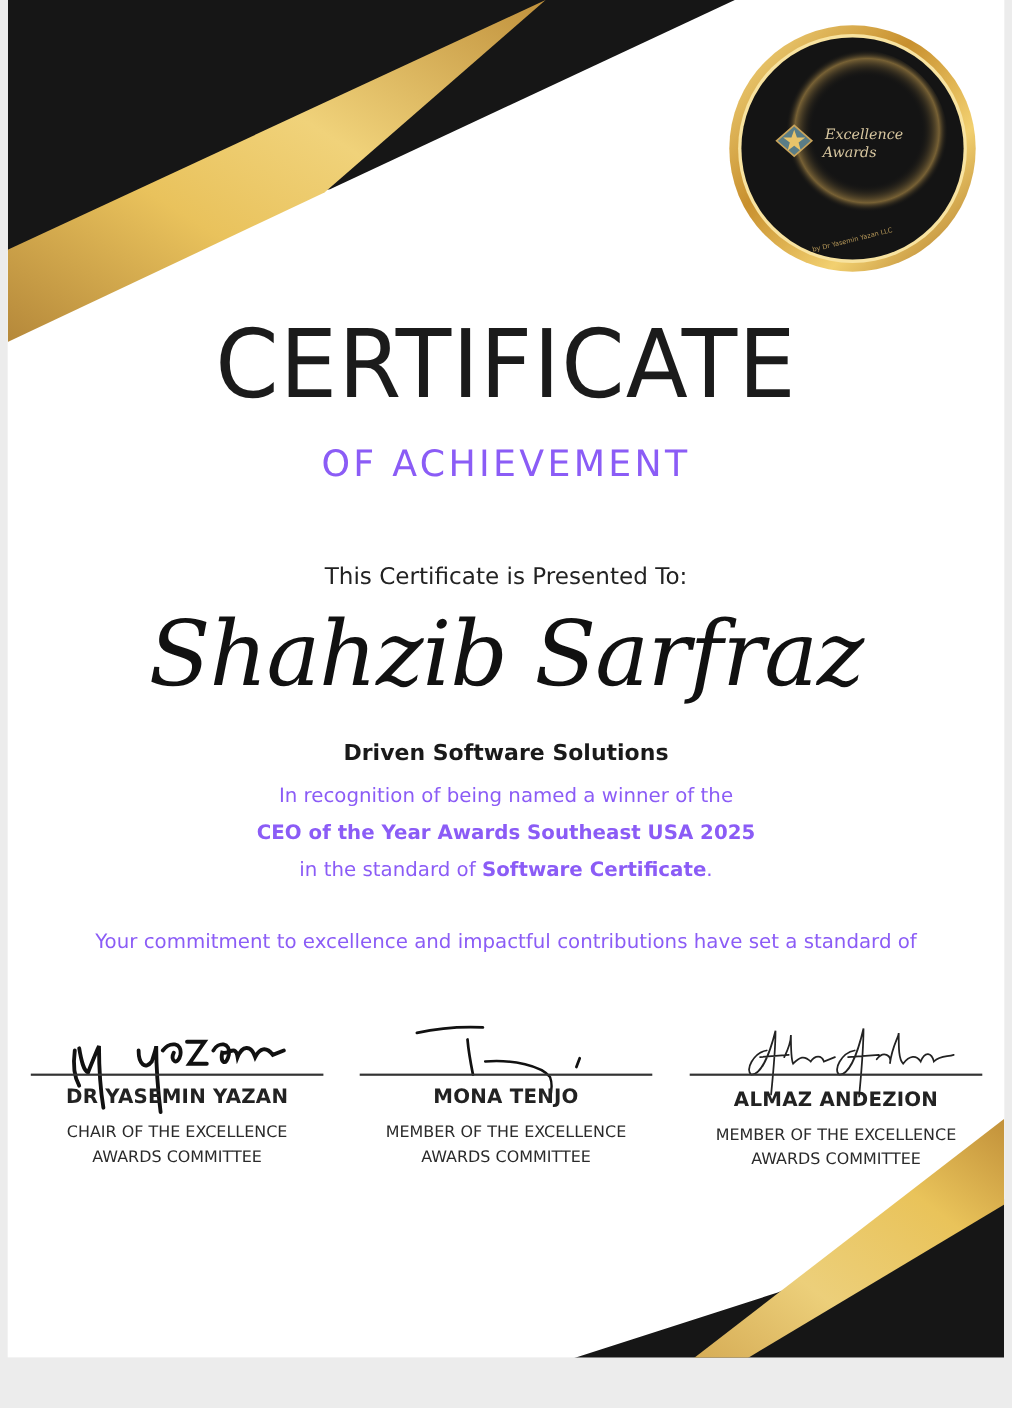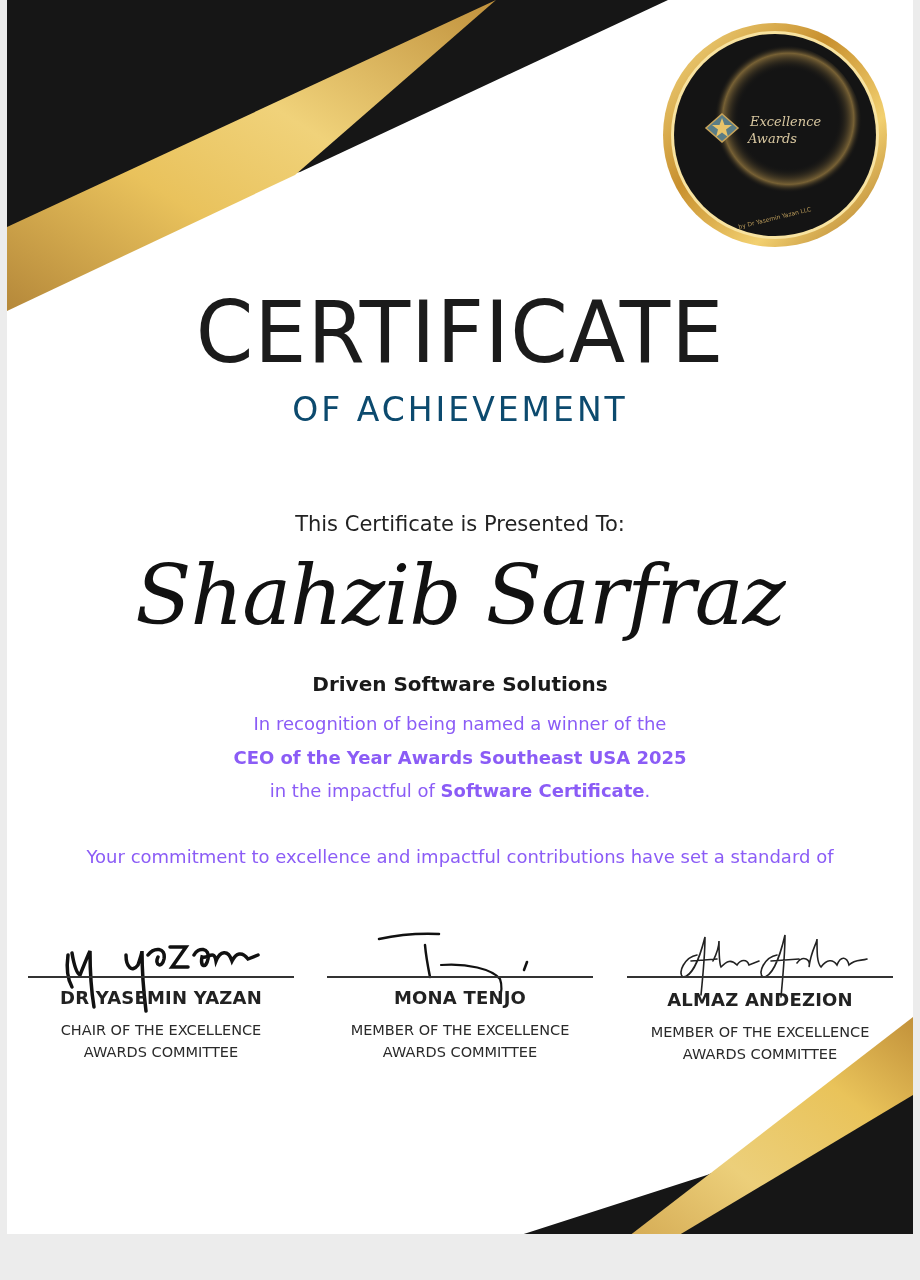--- a/index.html
+++ b/index.html
@@ -18,21 +18,21 @@
   .seal {
     position: absolute; left: 655px; top: 22px; width: 226px; height: 226px;
   }
   .center { position: absolute; left: 0; width: 906px; text-align: center; }
   .title {
     top: 282px; font-size: 86px; letter-spacing: 1px; font-weight: 400;
     font-family: "DejaVu Sans", sans-serif; color: #1b1b1b;
     transform: scaleX(0.96);
   }
   .subtitle {
-    top: 390px; font-size: 33px; letter-spacing: 3px; color: #0c4a6e;
+    top: 402px; font-size: 33px; letter-spacing: 3px; color: #8b5cf6;
   }
   .presented { top: 512px; font-size: 21px; color: #222; }
   .recipient {
     top: 548px; font-family: "DejaVu Serif", serif; font-style: italic;
     font-size: 82px; color: #111; letter-spacing: -1px;
   }
   .company { top: 672px; font-size: 20px; font-weight: bold; color: #1a1a1a; }
   .line { font-size: 18px; color: #8b5cf6; }
   .l1 { top: 713px; }
   .l2 { top: 747px; font-weight: bold; text-align: center; }
@@ -119,21 +119,21 @@
   </svg>
 
   <div class="center title">CERTIFICATE</div>
   <div class="center subtitle">OF ACHIEVEMENT</div>
   <div class="center presented">This Certificate is Presented To:</div>
   <div class="center recipient">Shahzib Sarfraz</div>
   <div class="center company">Driven Software Solutions</div>
 
   <div class="center line l1">In recognition of being named a winner of the</div>
   <div class="center line l2">CEO of the Year Awards Southeast USA 2025</div>
-  <div class="center line l3"><span>in the impactful of </span><b>Software Certificate</b><span>.</span></div>
+  <div class="center line l3"><span>in the standard of </span><b>Software Certificate</b><span>.</span></div>
   <div class="center line l4">Your commitment to excellence and impactful contributions have set a standard of</div>
 
   <div class="sig sig1">
     <svg class="scribble" viewBox="0 0 266 90" xmlns="http://www.w3.org/2000/svg">
       <path d="M40,30 C38,45 40,55 44,62 M44,28 C46,40 48,48 52,50 C56,40 60,30 62,26 C62,50 64,70 66,82" fill="none" stroke="#111" stroke-width="3.5" stroke-linecap="round"></path>
       <path d="M98,30 C98,42 104,48 110,40 C112,34 114,28 114,26 C114,50 116,70 118,86 M120,30 C126,22 138,22 136,34 C134,44 126,40 130,32 M142,22 L158,22 L144,42 L160,42 M166,30 C170,22 182,22 180,34 C178,44 172,42 174,32 C180,34 186,24 188,36 C192,26 200,24 204,36 C208,28 214,26 220,34 L230,30" fill="none" stroke="#111" stroke-width="3.5" stroke-linecap="round"></path>
     </svg>
     <div class="rule"></div>
     <div class="name">DR YASEMIN YAZAN</div>
     <div class="role">

